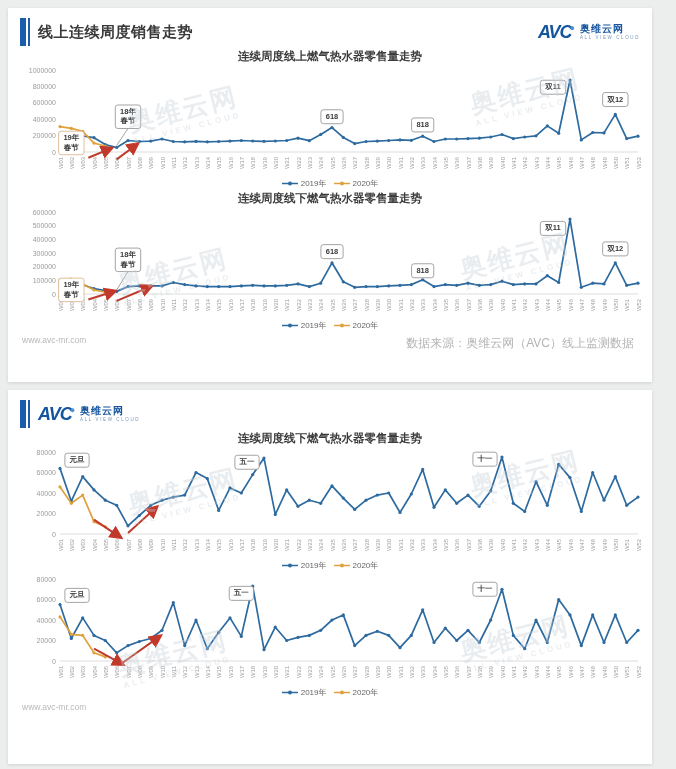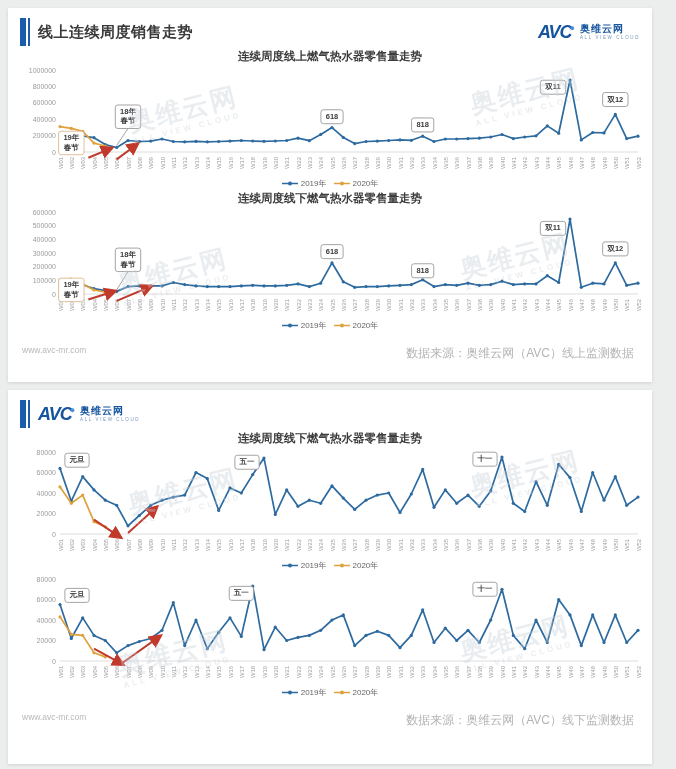--- a/index.html
+++ b/index.html
@@ -29,21 +29,21 @@
   .logo-avc{font-size:18px;font-weight:900;font-style:italic;color:#15549e;letter-spacing:-1px;position:relative;}
   .logo-avc i{font-style:normal;color:#4a90d9;font-size:9px;position:relative;top:-7px;left:-2px;}
   .logo-txt{display:flex;flex-direction:column;line-height:1;}
   .logo-cn{font-size:10px;font-weight:bold;color:#15549e;letter-spacing:1px;}
   .logo-en{font-size:4.5px;color:#7a97b8;letter-spacing:1.6px;margin-top:1.5px;}
   .chart{margin-top:3px;position:relative;}
   .chart-title{text-align:center;font-size:11.5px;font-weight:bold;color:#3c3c3c;margin-bottom:0;}
   .chart svg{display:block;margin:0 auto;}
   .legend{display:flex;justify-content:center;gap:7px;align-items:flex-start;height:10px;margin-top:-4px;}
   .lg-item{display:flex;align-items:center;gap:3px;font-size:8px;color:#666;}
-  .panel-footer{position:relative;height:14px;margin-top:14px;}
+  .panel-footer{position:relative;height:14px;margin-top:4px;}
   .site{position:absolute;left:6px;top:1px;font-size:8.5px;color:#b9b9b9;}
   .source{position:absolute;left:0;right:10px;top:1px;text-align:right;font-size:12px;color:#b4b4b4;}
   .watermark{
     position:absolute;pointer-events:none;
     transform:rotate(-14deg);
     color:#c9d2da;opacity:.38;
     font-weight:bold;text-align:center;line-height:1;z-index:5;
   }
   .watermark .cn{font-size:26px;letter-spacing:2px;display:block;}
   .watermark .en{font-size:8px;letter-spacing:3px;display:block;margin-top:3px;color:#c9d2da;}
@@ -817,15 +817,14 @@
             <line x1="0" y1="3.5" x2="16" y2="3.5" stroke="#dfa13c" stroke-width="1.5"></line>
             <circle cx="8" cy="3.5" r="2" fill="#dfa13c"></circle>
           </svg>
           <span>2020年</span>
         </span>
       </div>
   </div>
 
   <div class="panel-footer">
     <span class="site">www.avc-mr.com</span>
-    <span class="source">数据来源：奥维云网（AVC）线下监测数据</span>
   </div>
 </div>
 
 </body></html>

